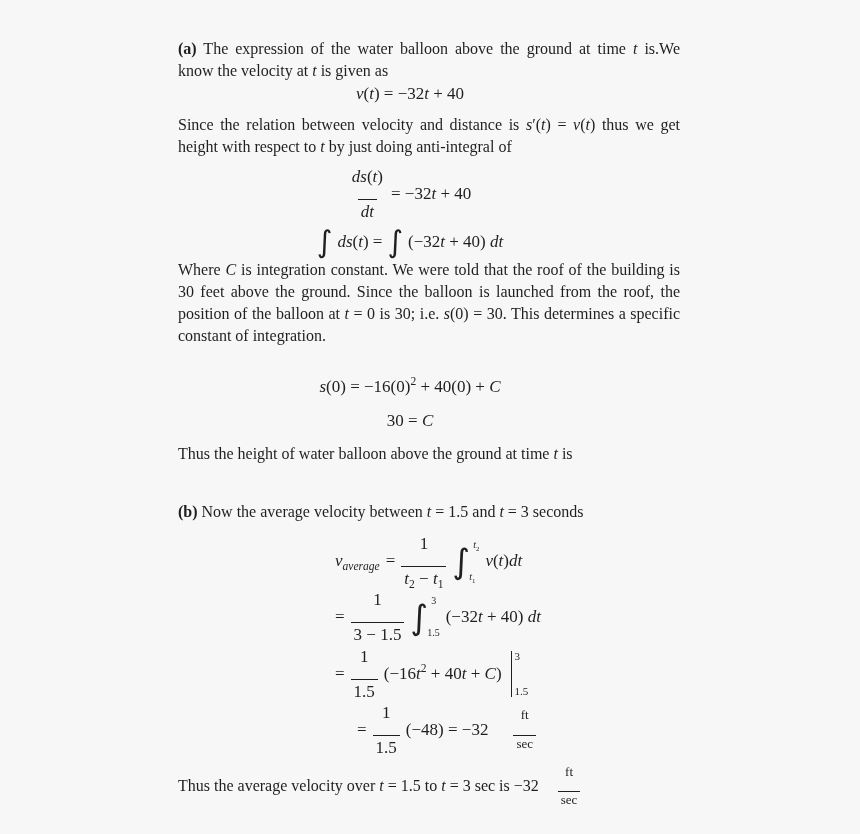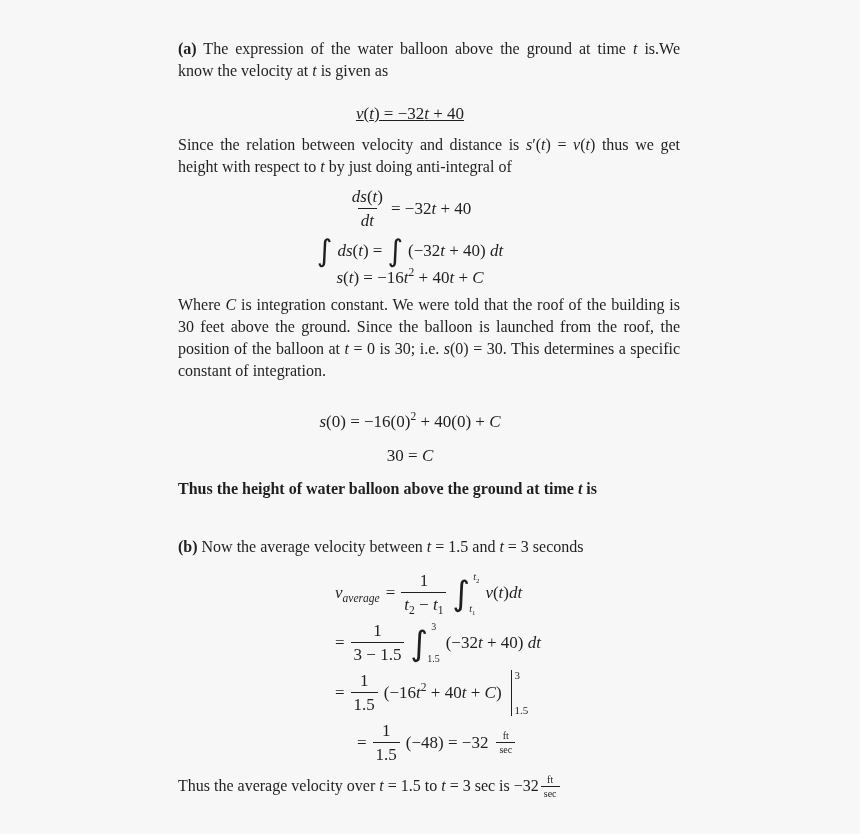--- a/index.html
+++ b/index.html
@@ -19,25 +19,25 @@
   sup, sub { font-size: 68%; line-height: 0; }
 
   .display-eq {
     display: flex; align-items: center; justify-content: center;
     gap: 5px; font-size: 17px; padding-right: 38px;
   }
   .mrow { white-space: pre; }
 
   .frac {
     display: inline-flex; flex-direction: column; align-items: center;
-    text-align: center; vertical-align: middle; line-height: 1.25;
+    text-align: center; vertical-align: middle; line-height: 1.25; gap: 11px;
   }
   .frac .fnum { display: block; padding: 0 3px 1px; white-space: pre; }
   .frac .fden { display: block; border-top: 1px solid #1f1f1f; padding: 1px 3px 0; white-space: pre; }
-  .frac.unit { font-size: 10px; line-height: 1.15; margin-left: 2px; }
+  .frac.unit { font-size: 13px; line-height: 1.15; margin-left: 19px; }
 
   .int-glyph { font-family: "DejaVu Sans", sans-serif; font-size: 30px; line-height: 1; }
   .bigint { display: inline-flex; align-items: center; }
   .bigint .int-glyph { font-size: 34px; }
   .int-bounds {
     display: inline-flex; flex-direction: column; justify-content: space-between;
     height: 48px; font-size: 10px; line-height: 1; padding: 3px 0 3px 0;
   }
   .int-bounds .bup { margin-left: 3px; white-space: pre; }
   .int-bounds .blo { margin-left: -1px; white-space: pre; }
@@ -45,28 +45,28 @@
   .evalbar {
     display: inline-flex; flex-direction: column; justify-content: space-between;
     height: 46px; border-left: 1.3px solid #1f1f1f;
     font-size: 11px; line-height: 1; padding-left: 3px; margin-left: 3px;
   }
 
   .align-block { margin-left: 157px; margin-top: 10px; font-size: 17px; }
   .align-row { display: flex; align-items: center; gap: 6px; min-height: 50px; }
   .row-indent { margin-left: 22px; }
 
-  .eq-velocity { margin: 22px 0 10px; text-decoration: underline; }
+  .eq-velocity { margin: 2px 0 10px; }
   .eq-dsdt    { margin: 8px 0 4px; }
   .eq-int     { margin: 2px 0; }
   .eq-stc     { margin: 0 0 6px; }
   .eq-s0      { margin: 30px 0 0; }
   .eq-c       { margin: 14px 0 0; }
   .eq-stf     { margin: 12px 0 0; }
-  .p-thus     { margin-top: 12px; font-weight: bold; }
+  .p-thus     { margin-top: 12px; }
   .p-b        { margin-top: 36px; }
   .p-final    { margin-top: 6px; }
 </style>
 </head>
 <body>
 
 <div class="page">
 
   <p class="para"><span class="bf">(a)</span><span> The expression of the water balloon above the ground at time </span><span class="it">t</span><span> is.We know the velocity at </span><span class="it">t</span><span> is given as</span></p>
 
@@ -84,23 +84,20 @@
     <span class="mrow"><span>= −32</span><span class="it">t</span><span> + 40</span></span>
   </div>
 
   <div class="display-eq eq-int">
     <span class="int-glyph">∫</span>
     <span class="mrow"><span class="it">ds</span><span>(</span><span class="it">t</span><span>) =</span></span>
     <span class="int-glyph">∫</span>
     <span class="mrow"><span>(−32</span><span class="it">t</span><span> + 40) </span><span class="it">dt</span></span>
   </div>
 
-  <div class="display-eq eq-stc">
-    <span class="mrow"><span class="it">s</span><span>(</span><span class="it">t</span><span>) = −16</span><span class="it">t</span><sup>2</sup><span> + 40</span><span class="it">t</span><span> + </span><span class="it">C</span></span>
-  </div>
 
   <p class="para"><span>Where </span><span class="it">C</span><span> is integration constant. We were told that the roof of the building is 30 feet above the ground. Since the balloon is launched from the roof, the position of the balloon at </span><span class="it">t</span><span> = 0 is 30; i.e. </span><span class="it">s</span><span>(0) = 30. This determines a specific constant of integration.</span></p>
 
   <div class="display-eq eq-s0">
     <span class="mrow"><span class="it">s</span><span>(0) = −16(0)</span><sup>2</sup><span> + 40(0) + </span><span class="it">C</span></span>
   </div>
 
   <div class="display-eq eq-c">
     <span class="mrow"><span>30 = </span><span class="it">C</span></span>
   </div>

